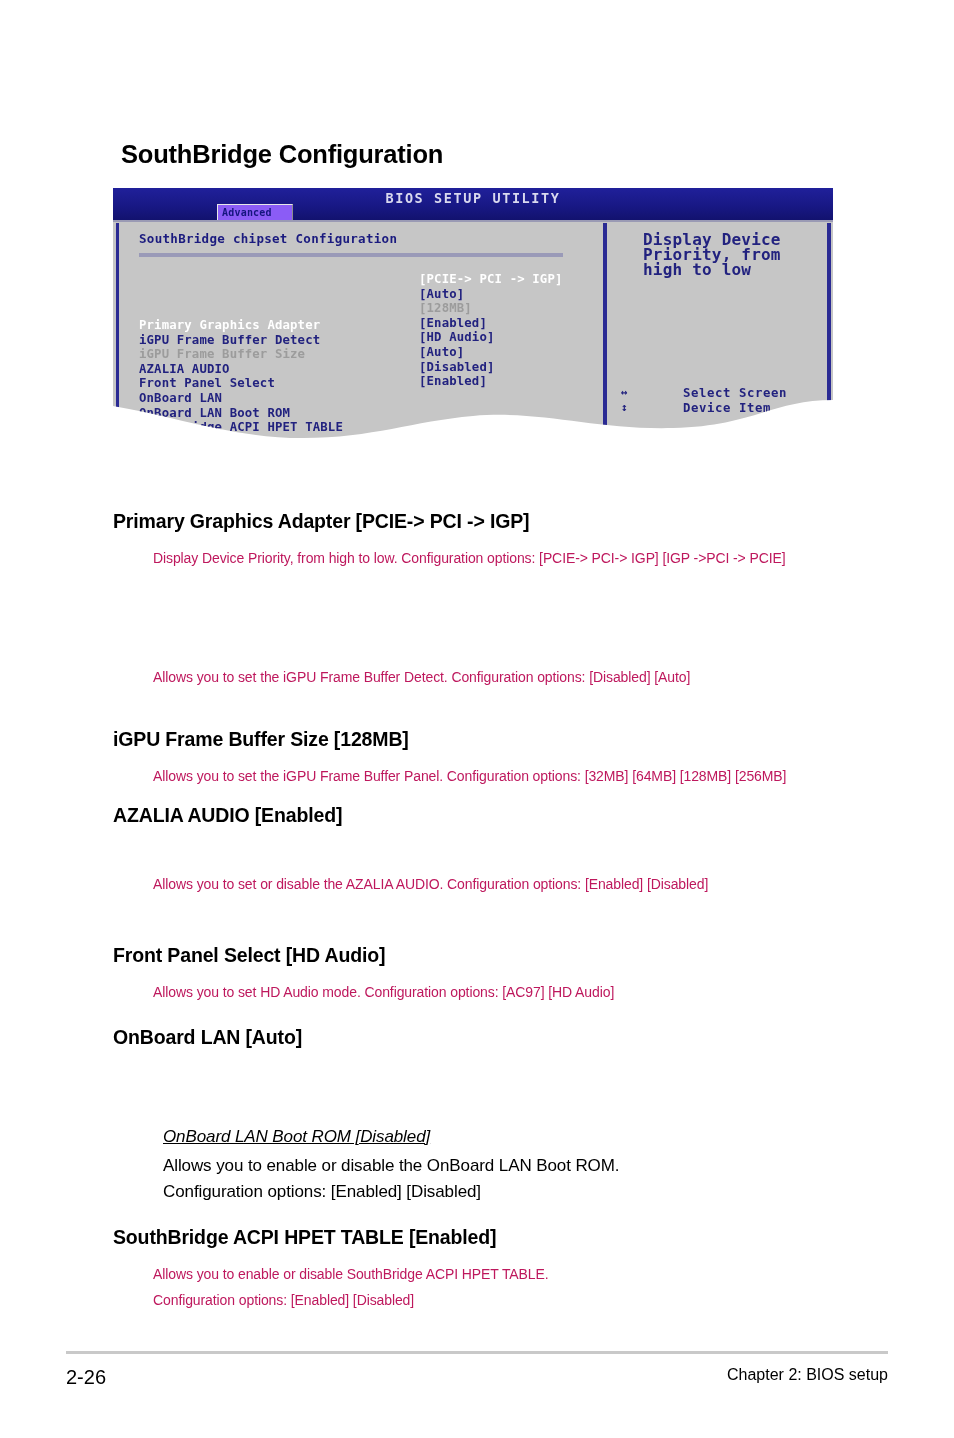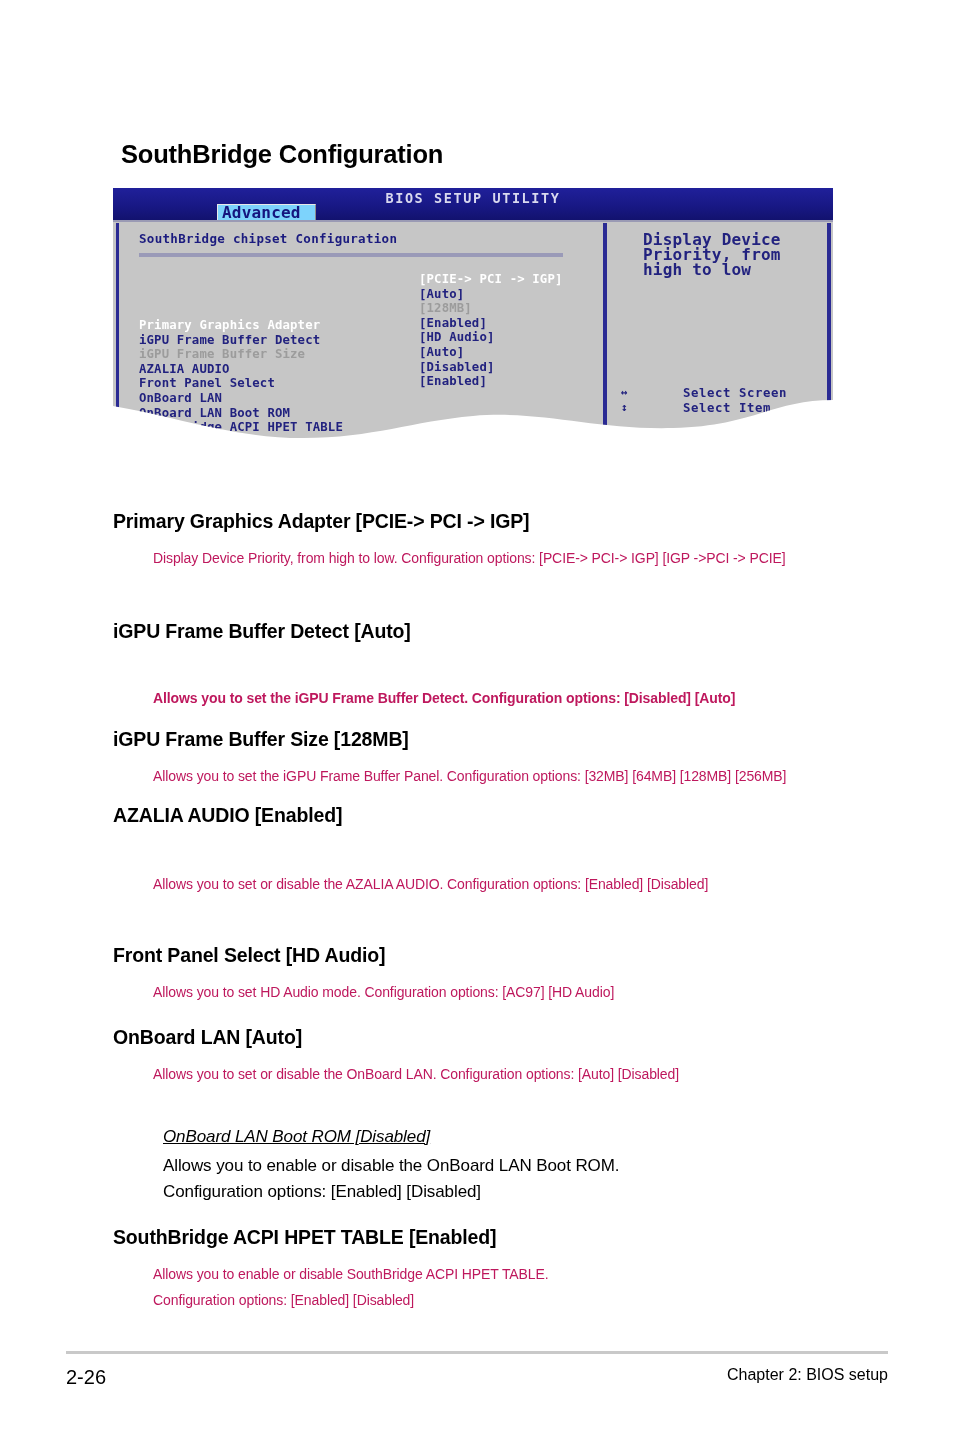--- a/index.html
+++ b/index.html
@@ -75,28 +75,28 @@
     font-weight: bold;
     font-size: 13.5px;
     letter-spacing: 1.6px;
     color: #d9d9ef;
   }
   .bios-tab {
     position: absolute;
     left: 104px;
     top: 16px;
     height: 16px;
-    padding: 0 14px 0 4px;
-    background: #7dd3fc;
+    padding: 0 20px 0 4px;
+    background: #8b5cf6;
     border-top: 1px solid #e8e8e8;
     border-left: 1px solid #e8e8e8;
     border-right: 1px solid #8d8d8d;
     font-family: "DejaVu Sans Mono", monospace;
     font-weight: bold;
-    font-size: 16px;
+    font-size: 10px;
     line-height: 16px;
     letter-spacing: 0.2px;
     color: #15157e;
     white-space: nowrap;
   }
 
   .bios-body {
     position: absolute;
     left: 0;
     top: 32px;
@@ -372,45 +372,43 @@
         <div class="bios-help">Display Device
 Priority, from
 high to low</div>
         <div class="bios-nav" id="bios-nav">
             <div class="bios-nav-row">
               <span class="keys">↔</span>
               <span class="act">Select Screen</span>
             </div>
             <div class="bios-nav-row">
               <span class="keys">↕</span>
-              <span class="act">Select Item</span>
+              <span class="act">Device Item</span>
             </div>
           </div>
       </div>
 
     </div>
   </div>
 
   <div class="h-sub" style="top:510px;">Primary Graphics Adapter [PCIE-&gt; PCI -&gt; IGP]</div>
   <div class="p-body" style="top:545px;">Display Device Priority, from high to low. Configuration options: [PCIE-&gt; PCI-&gt; IGP] [IGP -&gt;PCI -&gt; PCIE]</div>
 
-  <div class="h-sub" style="top:620px;">iGPU Frame Buffer Detect [Auto]</div>
-  <div class="p-body" style="top:685px;font-weight:bold;">Allows you to set the iGPU Frame Buffer Detect. Configuration options: [Disabled] [Auto]</div>
+  <div class="p-body" style="top:664px;">Allows you to set the iGPU Frame Buffer Detect. Configuration options: [Disabled] [Auto]</div>
 
   <div class="h-sub" style="top:728px;">iGPU Frame Buffer Size [128MB]</div>
   <div class="p-body" style="top:763px;">Allows you to set the iGPU Frame Buffer Panel. Configuration options: [32MB] [64MB] [128MB] [256MB]</div>
 
   <div class="h-sub" style="top:804px;">AZALIA AUDIO [Enabled]</div>
   <div class="p-body" style="top:871px;">Allows you to set or disable the AZALIA AUDIO. Configuration options: [Enabled] [Disabled]</div>
 
   <div class="h-sub" style="top:944px;">Front Panel Select [HD Audio]</div>
   <div class="p-body" style="top:979px;">Allows you to set HD Audio mode. Configuration options: [AC97] [HD Audio]</div>
 
   <div class="h-sub" style="top:1026px;">OnBoard LAN [Auto]</div>
-  <div class="p-body" style="top:1061px;">Allows you to set or disable the OnBoard LAN. Configuration options: [Auto] [Disabled]</div>
   <div class="h-subsub" style="top:1127px;">OnBoard LAN Boot ROM [Disabled]</div>
   <div class="p-indent" style="top:1153px; white-space:pre-line;">Allows you to enable or disable the OnBoard LAN Boot ROM.
 Configuration options: [Enabled] [Disabled]</div>
 
   <div class="h-sub" style="top:1226px;">SouthBridge ACPI HPET TABLE [Enabled]</div>
   <div class="p-body" style="top:1261px; white-space:pre-line;">Allows you to enable or disable SouthBridge ACPI HPET TABLE.
 Configuration options: [Enabled] [Disabled]</div>
 
   <div class="footer-rule"></div>
   <div class="footer-left">2-26</div>

